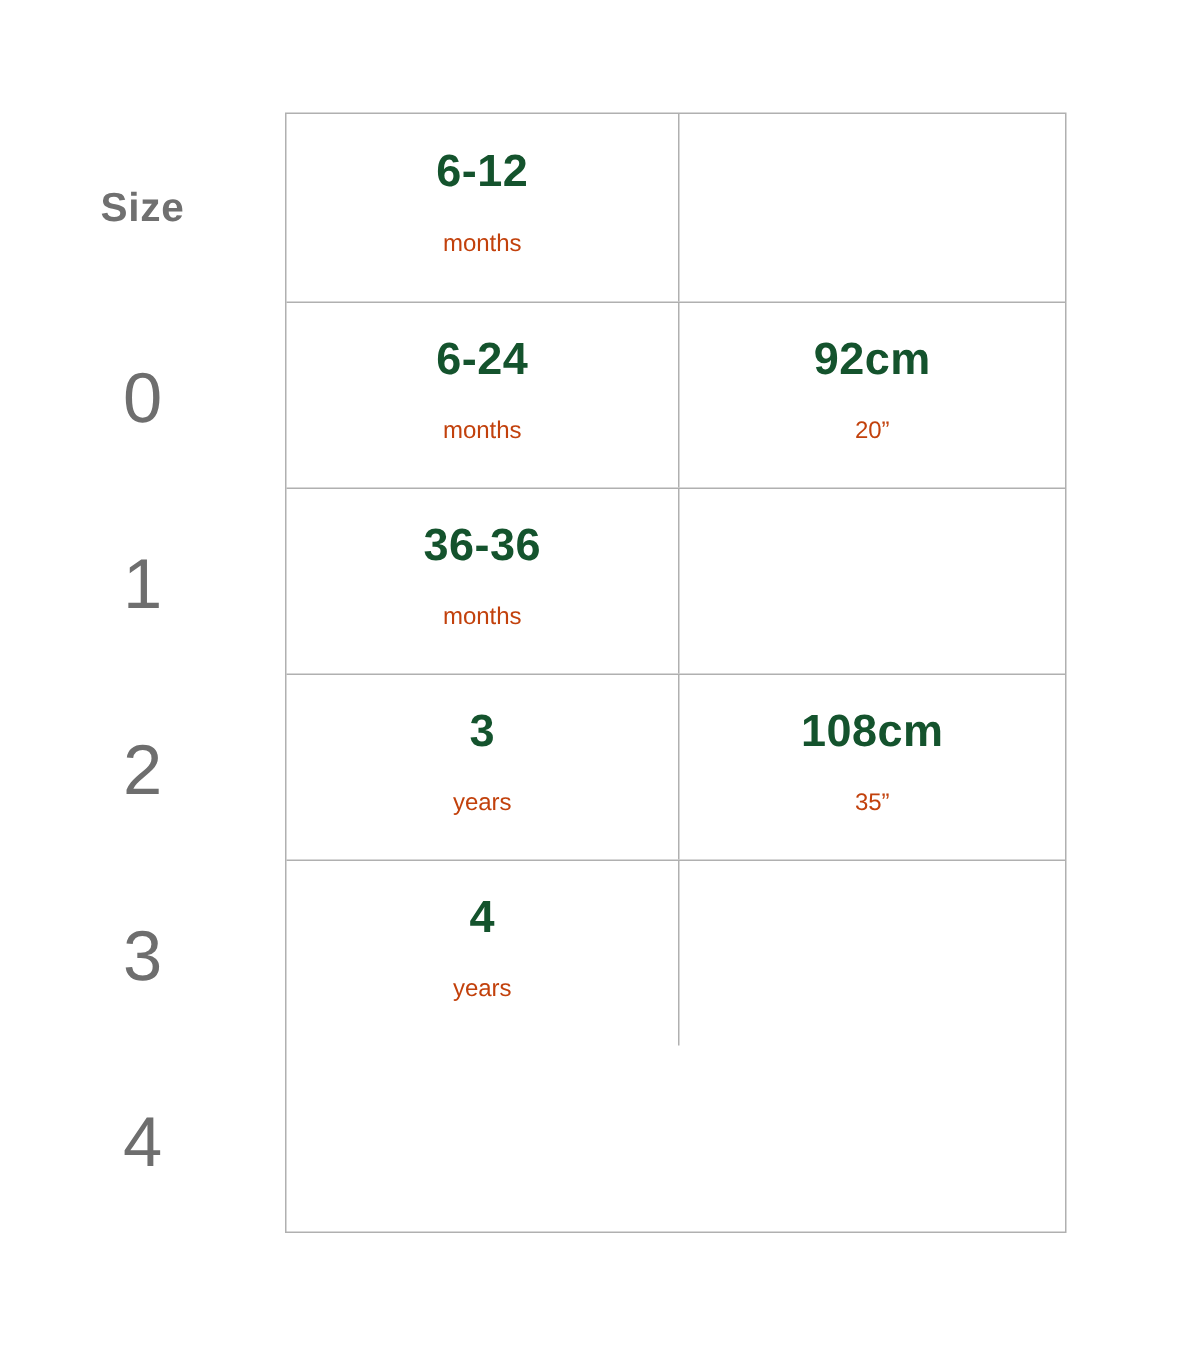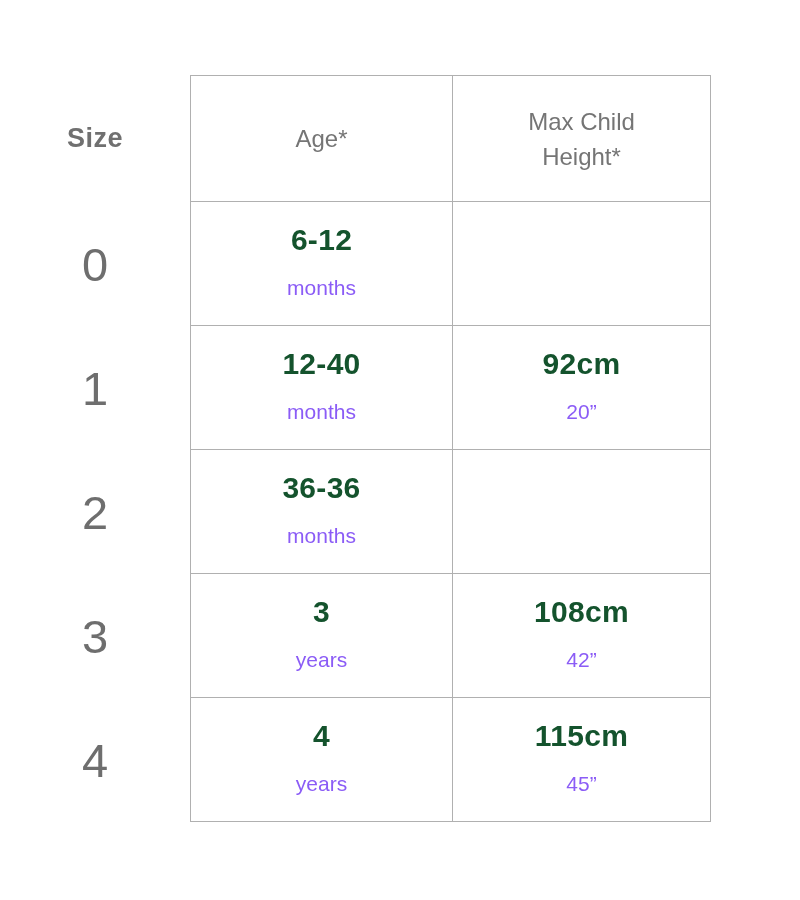--- a/index.html
+++ b/index.html
@@ -65,61 +65,53 @@
     line-height: 35px;
     max-width: 160px;
   }
   .primary {
     font-size: 30px; font-weight: bold;
     color: #14532d;
     line-height: 32px;
     letter-spacing: 0.3px;
   }
   .secondary {
-    font-size: 21px; font-weight: 400;
-    color: #8b5cf6;
+    font-size: 16px; font-weight: 400;
+    color: #c2410c;
     line-height: 31px;
     margin-top: 16px;
   }
 </style>
 </head>
 <body>
 
 <div class="canvas">
 
   <div class="size-col">
     <div class="cell size-header">Size</div>
     <div class="cell size-num">0</div>
     <div class="cell size-num">1</div>
     <div class="cell size-num">2</div>
     <div class="cell size-num">3</div>
     <div class="cell size-num">4</div>
   </div>
 
   <div class="grid-table">
 
-    <div class="t-row">
-      <div class="t-cell first">
-        <span class="col-header">Age*</span>
-      </div>
-      <div class="t-cell">
-        <span class="col-header">Max Child Height*</span>
-      </div>
-    </div>
 
     <div class="t-row">
       <div class="t-cell first">
         <span class="primary">6-12</span>
         <span class="secondary">months</span>
       </div>
     </div>
 
     <div class="t-row">
       <div class="t-cell first">
-        <span class="primary">12-40</span>
+        <span class="primary">6-24</span>
         <span class="secondary">months</span>
       </div>
       <div class="t-cell">
         <span class="primary">92cm</span>
         <span class="secondary">20”</span>
       </div>
     </div>
 
     <div class="t-row">
       <div class="t-cell first">
@@ -128,30 +120,26 @@
       </div>
     </div>
 
     <div class="t-row">
       <div class="t-cell first">
         <span class="primary">3</span>
         <span class="secondary">years</span>
       </div>
       <div class="t-cell">
         <span class="primary">108cm</span>
-        <span class="secondary">42”</span>
+        <span class="secondary">35”</span>
       </div>
     </div>
 
     <div class="t-row">
       <div class="t-cell first">
         <span class="primary">4</span>
         <span class="secondary">years</span>
       </div>
-      <div class="t-cell">
-        <span class="primary">115cm</span>
-        <span class="secondary">45”</span>
-      </div>
     </div>
 
   </div>
 
 </div>
 
 </body></html>

